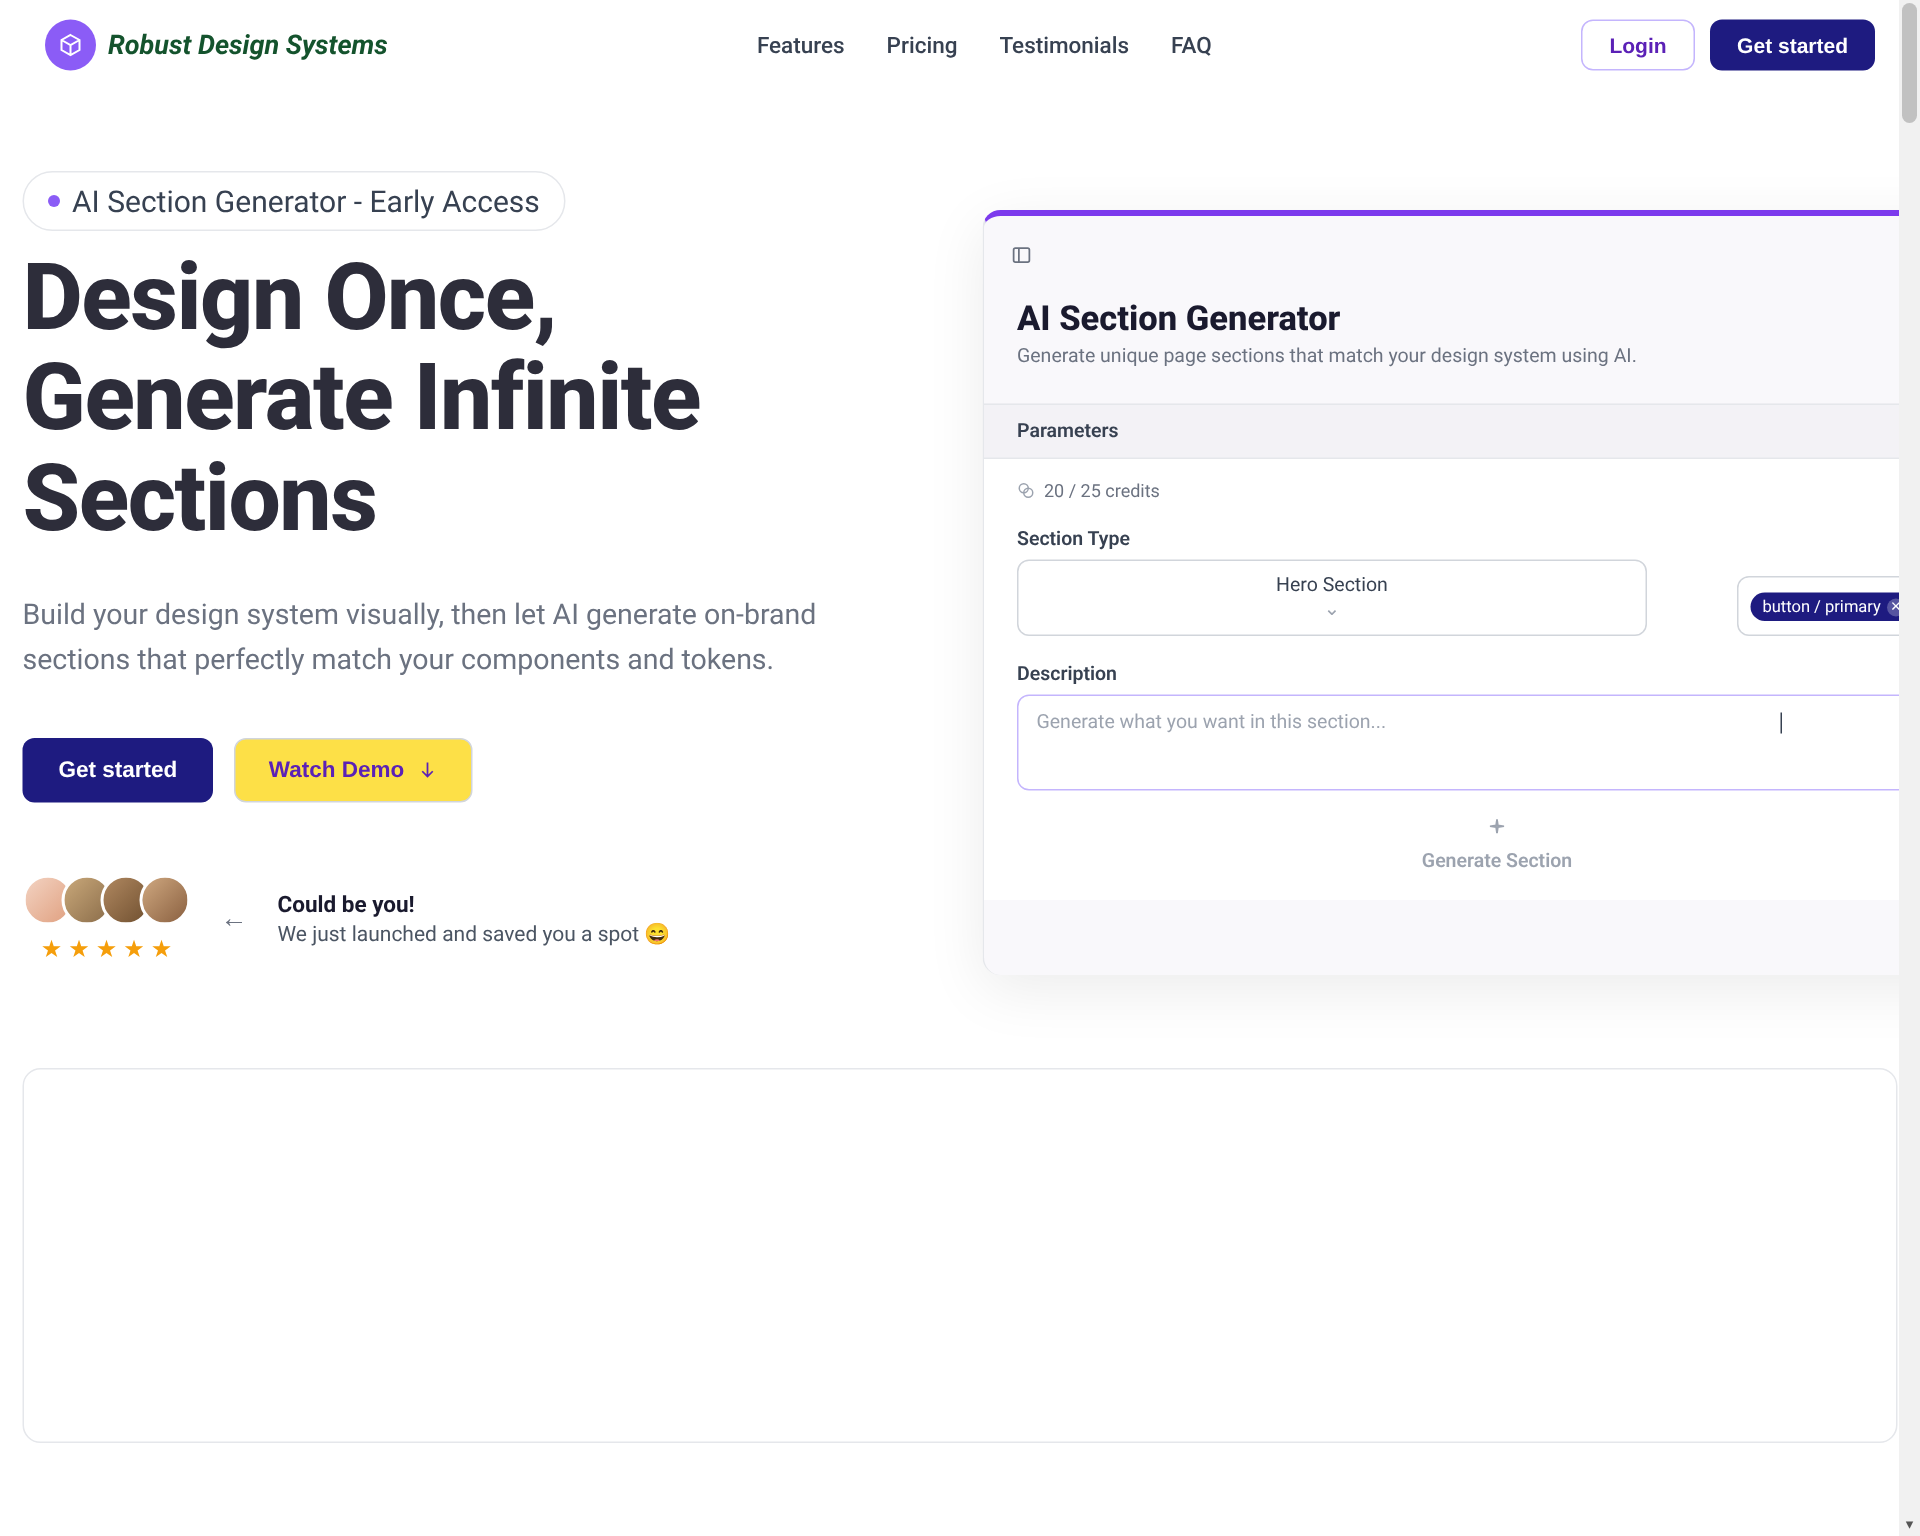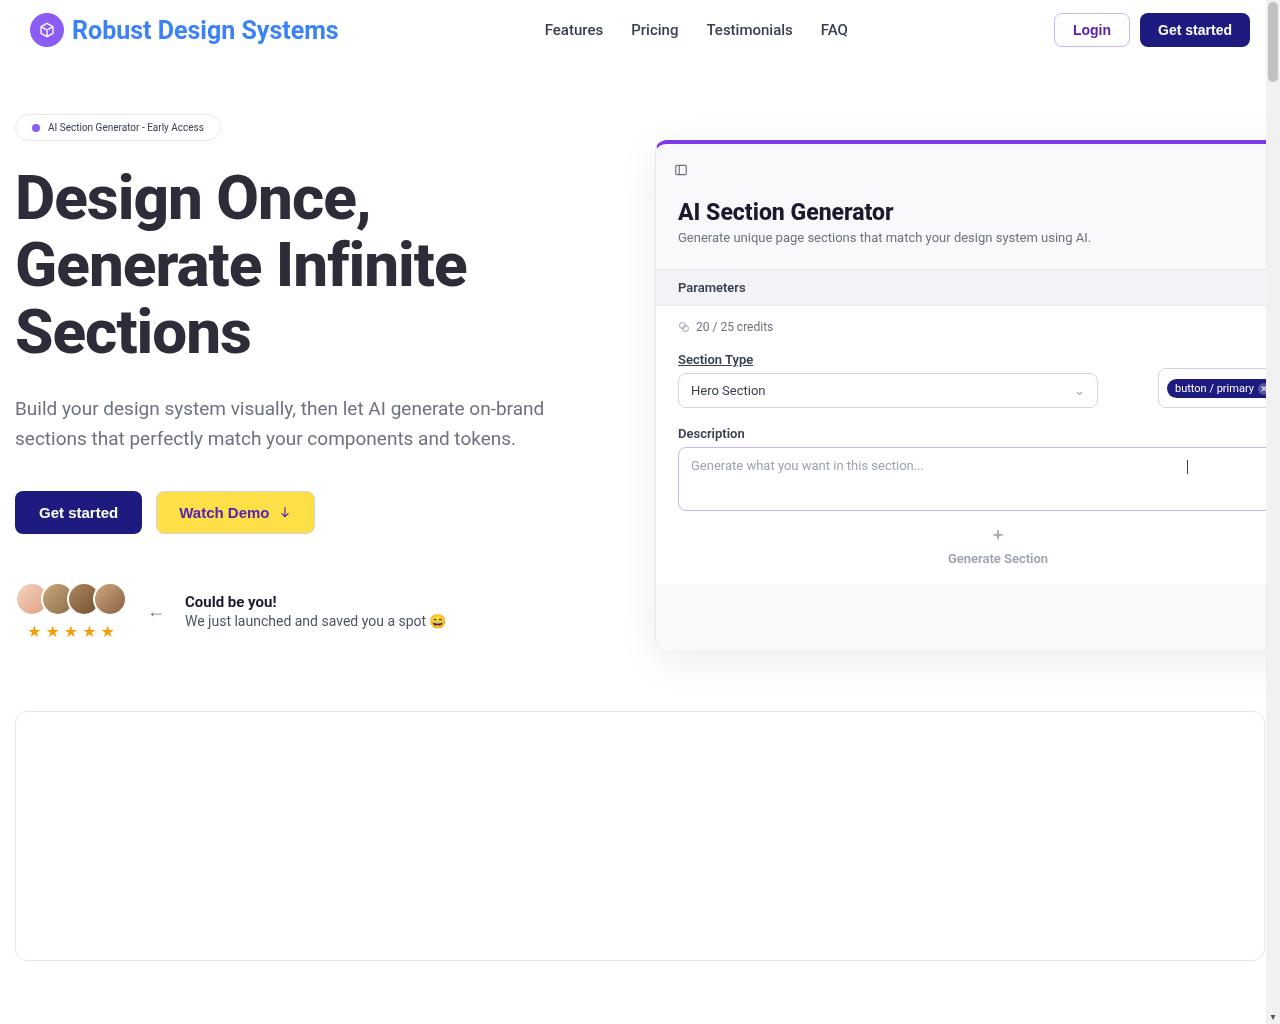--- a/index.html
+++ b/index.html
@@ -35,22 +35,23 @@
   align-items: center;
   justify-content: center;
 }
 .logo-cube {
   width: 16px;
   height: 16px;
   display: block;
 }
 .brand-name {
   font-weight: 700;
-  font-size: 25px;
-  color: #3b82f6;
+  font-size: 18px;
+  color: #14532d;
+  font-style: italic;
 }
 .nav {
   display: flex;
   gap: 28px;
   align-items: flex-end;
 }
 .nav a {
   text-decoration: none;
   color: #374151;
   font-weight: 500;
@@ -93,23 +94,23 @@
   width: 600px;
   padding-top: 4px;
 }
 .badge {
   display: inline-flex;
   align-items: center;
   gap: 8px;
   border: 1px solid #e5e7eb;
   border-radius: 999px;
   padding: 7px 16px;
-  font-size: 10px;
+  font-size: 20px;
   color: #374151;
-  margin-bottom: 24px;
+  margin-bottom: 12px;
 }
 .badge-dot {
   width: 8px;
   height: 8px;
   background: #8b5cf6;
   border-radius: 50%;
 }
 .hero-title {
   font-size: 62px;
   font-weight: 800;
@@ -270,33 +271,33 @@
   gap: 18px;
   align-items: flex-end;
 }
 .form-col { flex: 1; }
 .form-label {
   font-size: 13px;
   font-weight: 600;
   color: #374151;
   margin-bottom: 6px;
   display: block;
-  text-decoration: underline;
 }
 .select {
   border: 1px solid #d1d5db;
   border-radius: 8px;
   padding: 9px 12px;
   font-size: 13px;
   color: #374151;
   display: flex;
   justify-content: space-between;
   align-items: center;
   width: 420px;
   background: #fff;
+  flex-direction: column;
 }
 .chev { color: #9ca3af; }
 .chips {
   border: 1px solid #d1d5db;
   border-radius: 8px;
   padding: 6px 8px;
   display: flex;
   gap: 6px;
   align-items: center;
   min-height: 40px;

